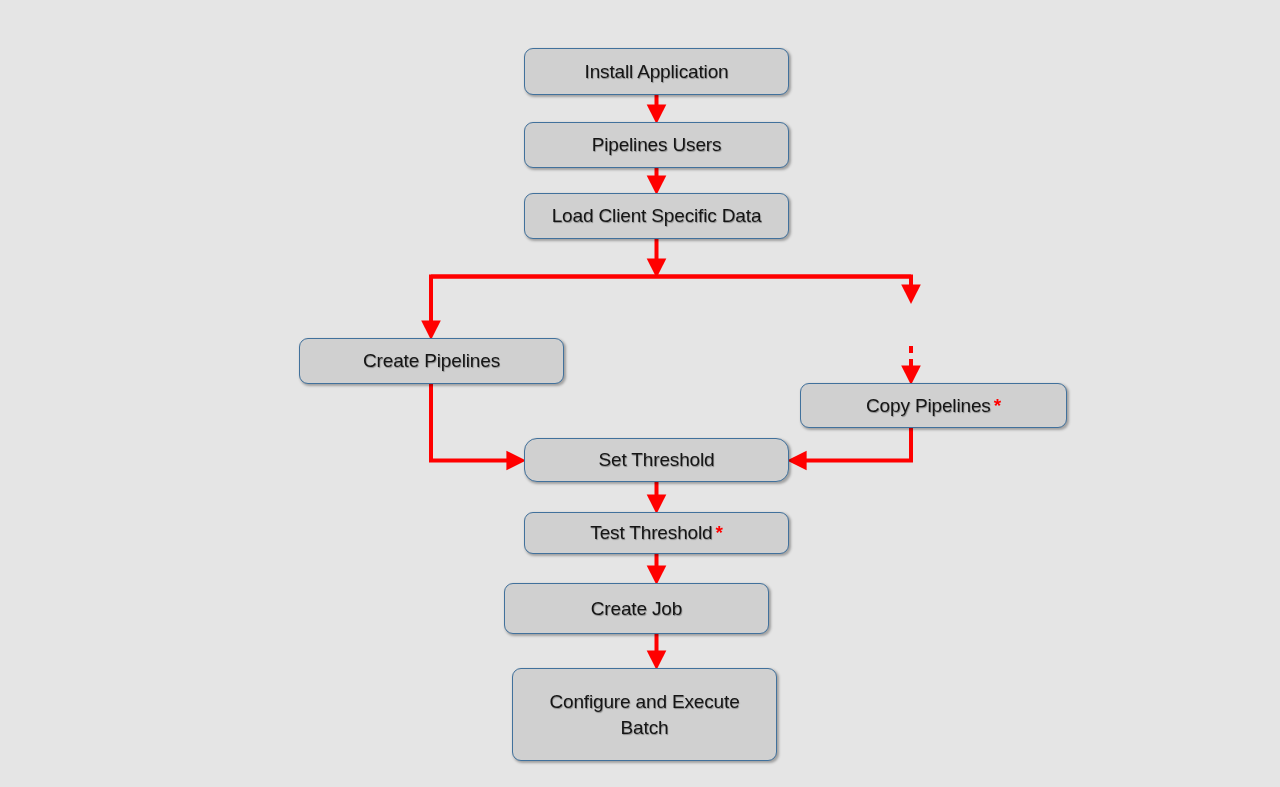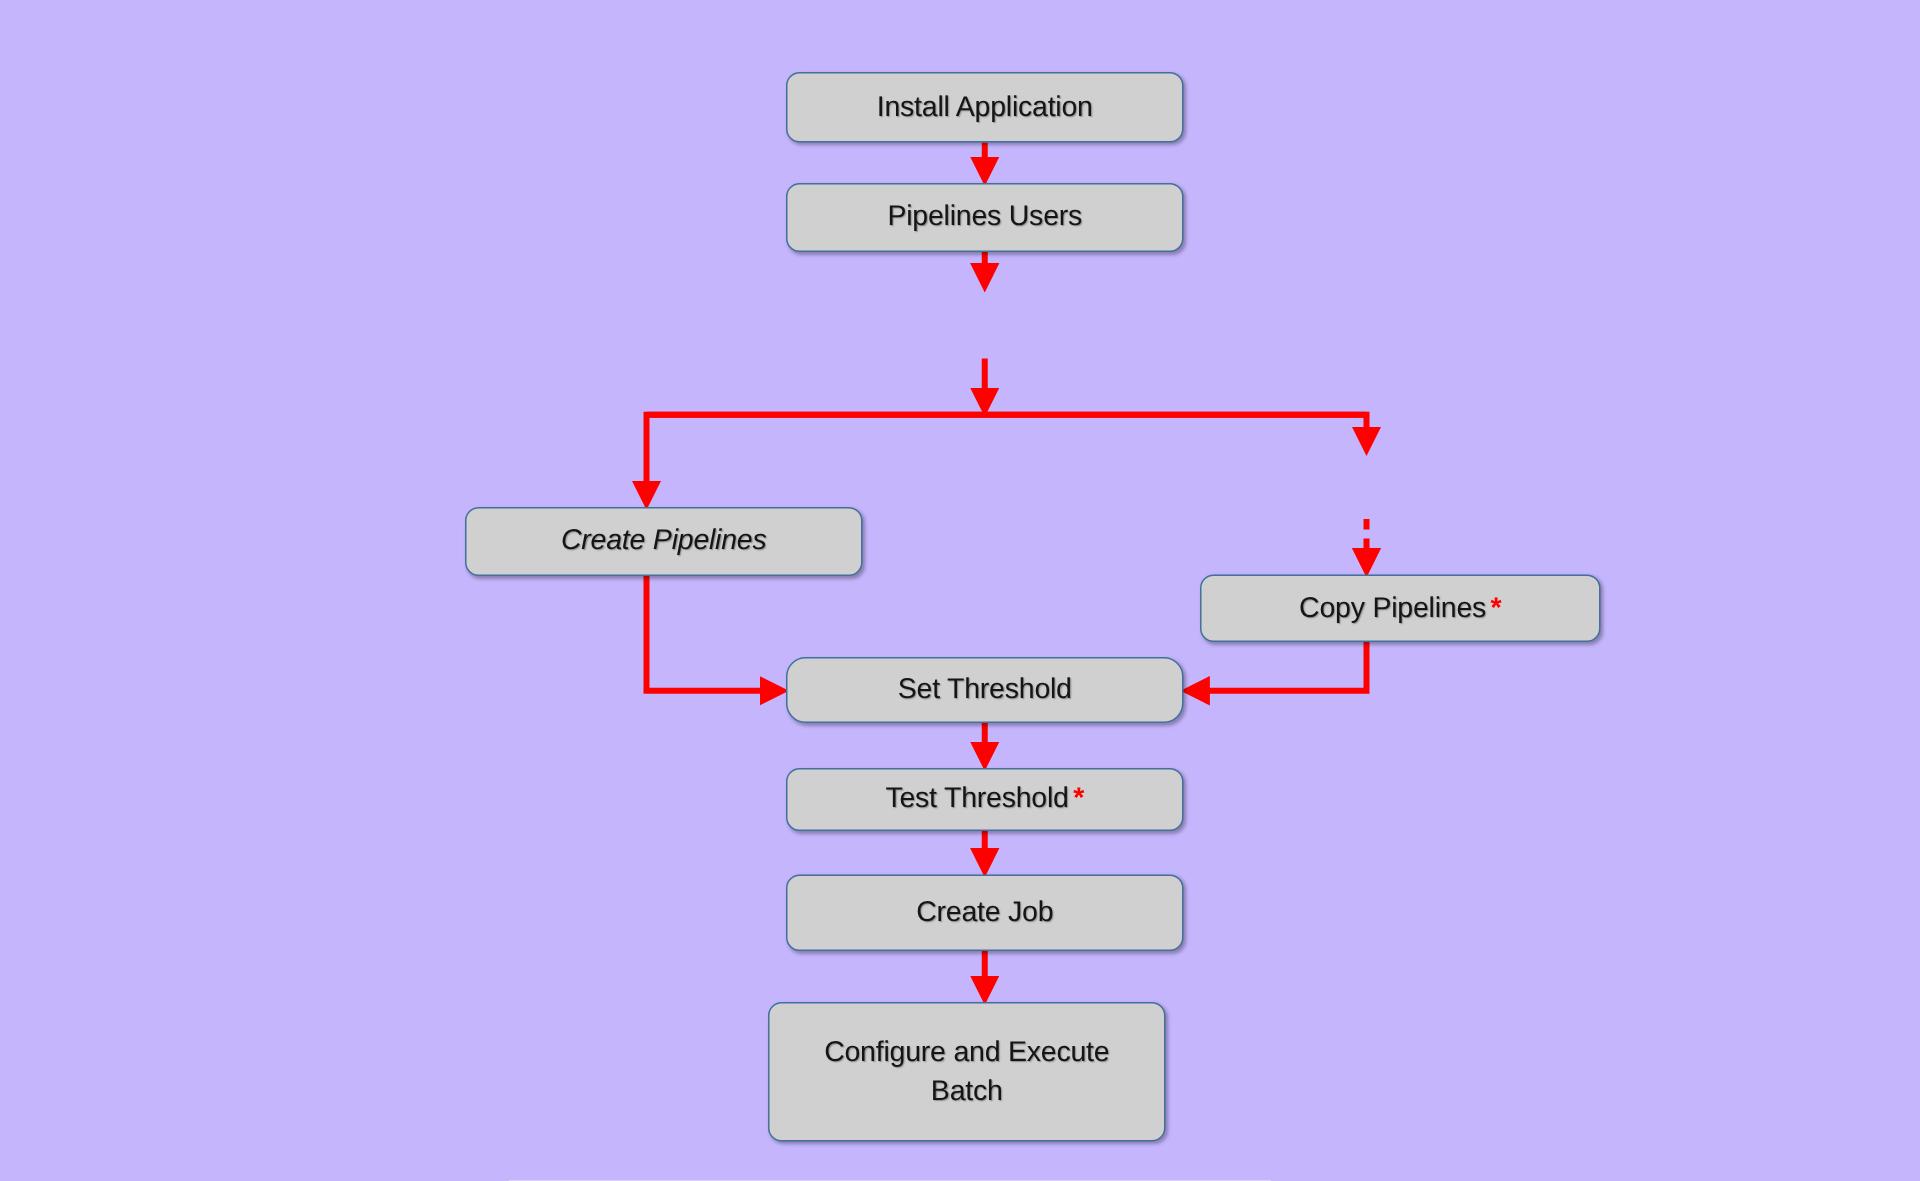--- a/index.html
+++ b/index.html
@@ -10,21 +10,21 @@
   body {
     width: 1280px;
     height: 787px;
     overflow: hidden;
     font-family: "Liberation Sans", sans-serif;
   }
   #canvas {
     position: relative;
     width: 1280px;
     height: 787px;
-    background: #c4b5fd;
+    background: #e5e5e5;
   }
   #edges {
     position: absolute;
     left: 0;
     top: 0;
     width: 1280px;
     height: 787px;
     pointer-events: none;
   }
   .node {
@@ -96,41 +96,44 @@
   </svg>
 
   <div class="node" style="left:524px; top:48px; width:265px; height:47px;">
     <span class="label-text">Install Application</span>
   </div>
 
   <div class="node" style="left:524px; top:122px; width:265px; height:46px;">
     <span class="label-text">Pipelines Users</span>
   </div>
 
+  <div class="node" style="left:524px; top:193px; width:265px; height:46px;">
+    <span class="label-text">Load Client Specific Data</span>
+  </div>
 
-  <div class="node" style="left:310px; top:338px; width:265px; height:46px;font-style:italic;">
+  <div class="node" style="left:299px; top:338px; width:265px; height:46px;">
     <span class="label-text">Create Pipelines</span>
   </div>
 
 
   <div class="node" style="left:800px; top:383px; width:267px; height:45px;">
     <span class="label-text">Copy Pipelines</span>
       <span class="asterisk">*</span>
   </div>
 
   <div class="node" style="left:524px; top:438px; width:265px; height:44px;border-radius:13px;">
     <span class="label-text">Set Threshold</span>
   </div>
 
   <div class="node" style="left:524px; top:512px; width:265px; height:42px;">
     <span class="label-text">Test Threshold</span>
       <span class="asterisk">*</span>
   </div>
 
-  <div class="node" style="left:524px; top:583px; width:265px; height:51px;">
+  <div class="node" style="left:504px; top:583px; width:265px; height:51px;">
     <span class="label-text">Create Job</span>
   </div>
 
   <div class="node" style="left:512px; top:668px; width:265px; height:93px;">
     <span class="label-text">Configure and Execute
 Batch</span>
   </div>
 
 </div>
 

